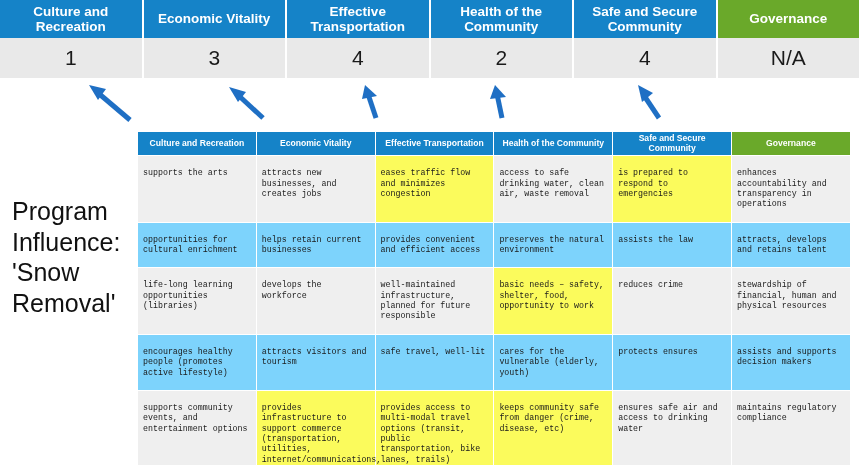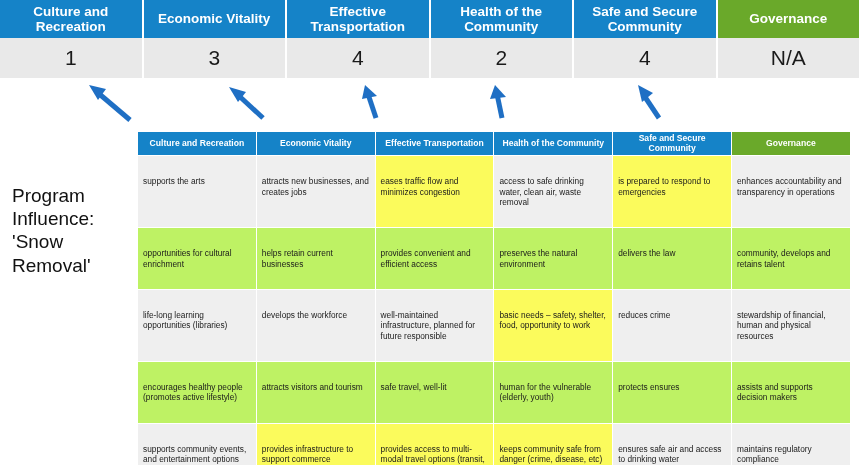--- a/index.html
+++ b/index.html
@@ -69,23 +69,23 @@
     left: 0;
     top: 78px;
     width: 859px;
     height: 56px;
   }
 
   
   #caption {
     position: absolute;
     left: 12px;
-    top: 184px;
+    top: 196px;
     width: 122px;
-    font-size: 19px;
+    font-size: 25px;
     color: #111111;
     line-height: 1.22;
   }
 
   
   #matrix {
     position: absolute;
     left: 137px;
     top: 131px;
     width: 713px;
@@ -104,28 +104,29 @@
     padding: 2px 3px;
     border: 1px solid #ffffff;
     box-sizing: border-box;
   }
   #matrix th.blue { background: #1583c8; }
   #matrix th.green { background: #6aa92a; }
   #matrix td {
     font-size: 8.3px;
     color: #1a1a1a;
     vertical-align: top;
-    padding: 20px 5px;
+    padding: 12px 5px;
     line-height: 1.25;
     border: 1px solid #ffffff;
     height: 36px;
     box-sizing: border-box;
     background: #efefef;
-  }
-  #matrix tr.alt td { background: #bef264; }
+    font-family: Liberation Mono, monospace;
+  }
+  #matrix tr.alt td { background: #7dd3fc; }
   #matrix td.hl { background: #fbfb5c; margin-top: 38px; }
   #matrix td.empty { background: #ffffff; border-color: #ffffff; }
 </style>
 </head>
 <body>
 
 <div id="top-header">
     <div class="top-cell blue">Culture and Recreation</div>
     <div class="top-cell blue">Economic Vitality</div>
     <div class="top-cell blue">Effective Transportation</div>
@@ -203,36 +204,36 @@
         <td class="hl">eases traffic flow and minimizes congestion</td>
         <td>access to safe drinking water, clean air, waste removal</td>
         <td class="hl">is prepared to respond to emergencies</td>
         <td>enhances accountability and transparency in operations</td>
       </tr>
       <tr class="alt">
         <td>opportunities for cultural enrichment</td>
         <td class="hl">helps retain current businesses</td>
         <td class="hl">provides convenient and efficient access</td>
         <td>preserves the natural environment</td>
-        <td>delivers the law</td>
-        <td>community, develops and retains talent</td>
+        <td>assists the law</td>
+        <td>attracts, develops and retains talent</td>
       </tr>
       <tr>
         <td>life-long learning opportunities (libraries)</td>
         <td>develops the workforce</td>
         <td>well-maintained infrastructure, planned for future responsible</td>
         <td class="hl">basic needs – safety, shelter, food, opportunity to work</td>
         <td>reduces crime</td>
         <td>stewardship of financial, human and physical resources</td>
       </tr>
       <tr class="alt">
         <td>encourages healthy people (promotes active lifestyle)</td>
         <td>attracts visitors and tourism</td>
         <td class="hl">safe travel, well-lit</td>
-        <td class="hl">human for the vulnerable (elderly, youth)</td>
+        <td class="hl">cares for the vulnerable (elderly, youth)</td>
         <td class="hl">protects ensures</td>
         <td>assists and supports decision makers</td>
       </tr>
       <tr>
         <td>supports community events, and entertainment options</td>
         <td class="hl">provides infrastructure to support commerce (transportation, utilities, internet/communications, smart cities, etc)</td>
         <td class="hl">provides access to multi-modal travel options (transit, public transportation, bike lanes, trails)</td>
         <td class="hl">keeps community safe from danger (crime, disease, etc)</td>
         <td>ensures safe air and access to drinking water</td>
         <td>maintains regulatory compliance</td>

